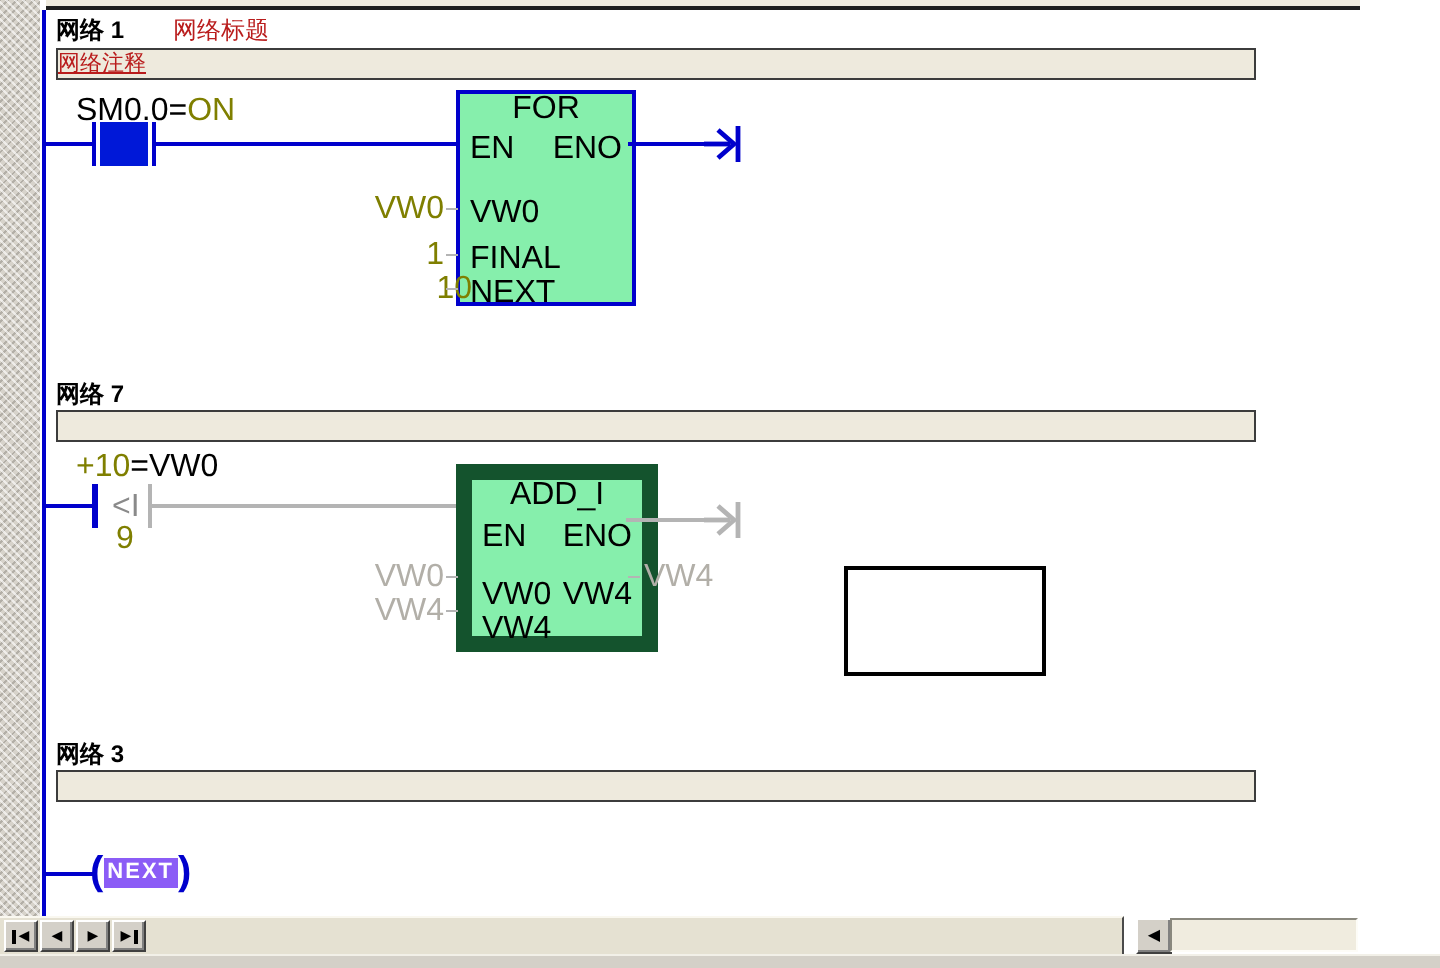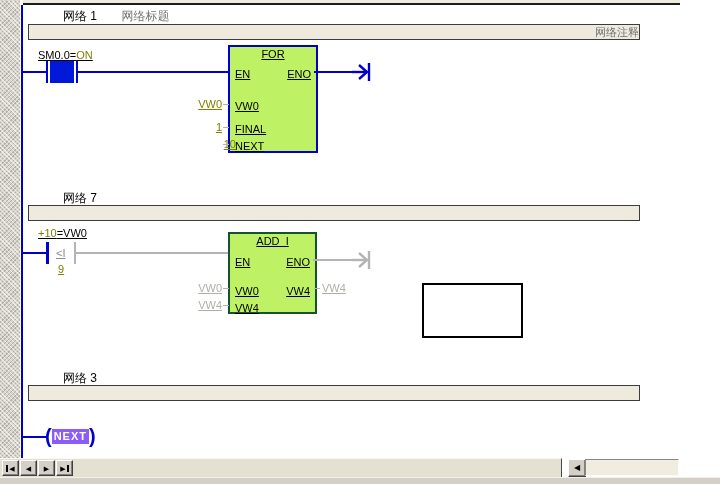--- a/index.html
+++ b/index.html
@@ -1,44 +1,44 @@
 <!DOCTYPE html>
 <html><head>
 <meta charset="utf-8">
 <style>
   html,body{margin:0;padding:0;background:#fff;}
   .screen{position:relative;width:720px;height:484px;background:#fff;overflow:hidden;
           font-family:"Liberation Sans",sans-serif;color:#000;}
   .a{position:absolute;}
-  .t11{font-size:11px;line-height:13px;white-space:nowrap;text-decoration:underline;}
+  .t11{font-size:16px;line-height:13px;white-space:nowrap;}
   .t12{font-size:12px;line-height:14px;white-space:nowrap;}
-  .bold{font-weight:normal;margin-left:35px;}
+  .bold{font-weight:bold;}
   .olive{color:#7f7f00;}
-  .green{color:#737373;text-align:right;}
+  .green{color:#b91c1c;}
   .grayt{color:#b2afa8;}
   .midgray{color:#8a8a8a;}
 
   .margin-strip{left:0;top:0;width:20px;height:477px;background-color:#d7d3cb;
     background-image:repeating-linear-gradient(45deg,rgba(255,255,255,.6) 0 1px,transparent 1px 3px),
                      repeating-linear-gradient(-45deg,rgba(110,106,98,.35) 0 1px,transparent 1px 3px);}
   .rail{left:21px;top:5px;width:2px;height:453px;background:#0000cc;}
   .topbar{left:23px;top:0;width:657px;height:3px;background:#eeeadd;border-bottom:2px solid #1d1d1d;}
 
   .comment{width:598px;height:14px;background:#eeeadd;border:1px solid #3c3c3c;
-           font-size:11px;line-height:14px;padding-left:12px;overflow:hidden;}
+           font-size:11px;line-height:14px;padding-left:0;overflow:hidden;text-decoration:underline;}
 
   .wire{position:absolute;height:2px;background:#0000cc;}
   .wire.gray{background:#b4b4b4;}
   .vbar{position:absolute;width:2px;background:#0000cc;}
   .vbar.gray{background:#b4b4b4;}
   .tie{position:absolute;width:6px;height:1px;background:#b4b4b4;}
 
-  .plcbox{position:absolute;background:#bef264;}
+  .plcbox{position:absolute;background:#86efac;}
   .plcbox.blue{border:2px solid #0000cc;}
-  .plcbox.gray{border:2px solid #14532d;}
+  .plcbox.gray{border:8px solid #14532d;}
   .boxtitle{position:absolute;left:0;right:0;top:1px;text-align:center;}
 
   .opr{position:absolute;width:72px;text-align:right;}
   .opl{position:absolute;white-space:nowrap;}
 
   .coil-paren{font-size:20px;line-height:22px;font-weight:bold;color:#0000cc;}
   .coil-label{background:#8b5cf6;color:#fff;font-size:11px;line-height:13px;
               font-weight:bold;padding:1px 2px;letter-spacing:1px;}
 
   .tabstrip{left:0;top:458px;width:561px;height:18px;background:#e5e1d2;

